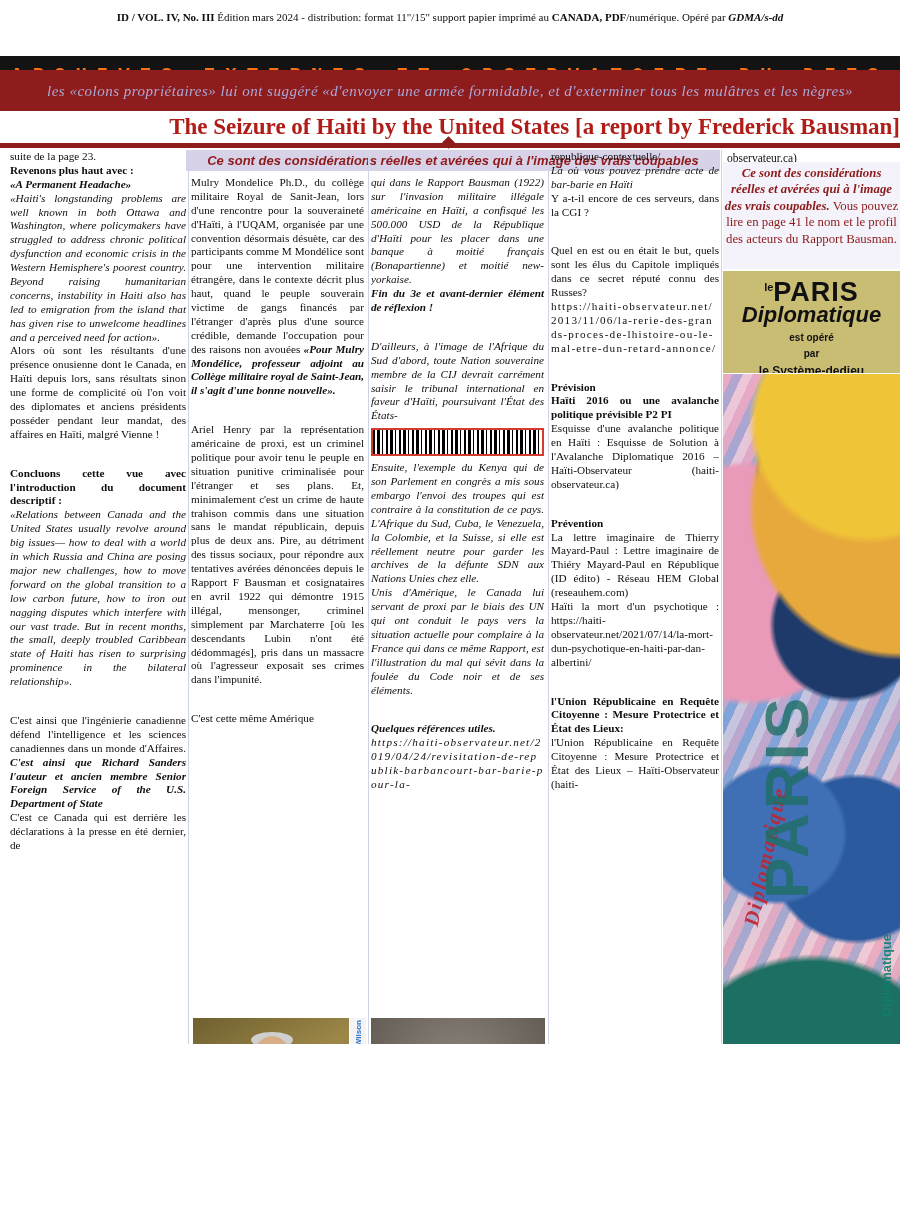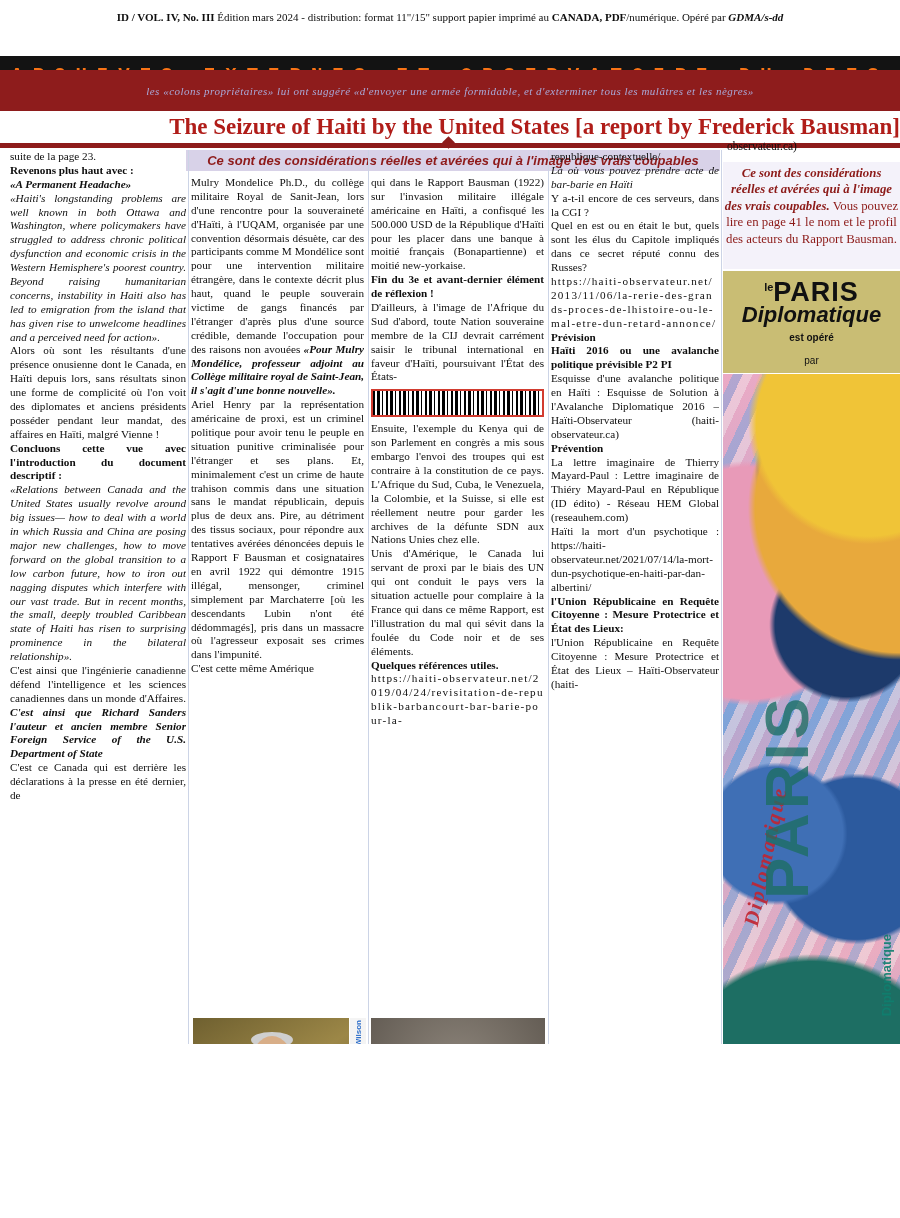--- a/index.html
+++ b/index.html
@@ -9,58 +9,58 @@
   .masthead-line{position:absolute;top:11px;left:0;width:900px;text-align:center;
     font-size:11px;white-space:nowrap;}
   .masthead-line .b{font-weight:bold;}
   .masthead-line .bi{font-weight:bold;font-style:italic;}
   .banner{position:absolute;top:32px;left:0;width:900px;height:38px;background:#131313;
     display:flex;align-items:center;justify-content:center;
     font-family:Liberation Mono, monospace;font-weight:bold;font-size:19px;
     color:#f97316;letter-spacing:10px;white-space:nowrap;margin-top:24px;}
   .script-band{position:absolute;top:70px;left:0;width:900px;height:42px;background:#8e1c1c;
     display:flex;align-items:center;justify-content:center;
-    font-style:italic;font-size:11px;color:#a9a9d8;letter-spacing:.5px;white-space:nowrap;}
+    font-style:italic;font-size:15px;color:#a9a9d8;letter-spacing:.5px;white-space:nowrap;}
   .title-band{position:absolute;top:111px;left:0;width:900px;height:32px;background:#ffffff;
     display:flex;align-items:center;justify-content:flex-end;}
   .title-band .t{font-weight:bold;font-size:23px;color:#b01d19;white-space:nowrap;}
   .maroon-rule{position:absolute;top:143px;left:0;width:900px;height:5px;background:#8e1c1b;}
   .diamond{position:absolute;top:138px;left:444px;width:9px;height:9px;background:#8e1c1b;
     transform:rotate(45deg);}
   .subtitle-strip{position:absolute;top:150px;left:186px;width:534px;height:21px;
     background:#d8d2e8;color:#8e1a1a;font-family:"Liberation Sans",sans-serif;
     font-weight:bold;font-style:italic;font-size:13px;text-align:center;line-height:21px;}
   
   .col{position:absolute;font-size:11.2px;line-height:1.24;text-align:justify;overflow:hidden;}
   .col p{margin:0;}
-  .col .gap{margin-top:0;}
+  .col .gap{margin-top:25px;}
   .b{font-weight:bold;}
   .i{font-style:italic;}
   .bi{font-weight:bold;font-style:italic;}
   .url{letter-spacing:1.2px;word-break:break-all;}
   .col1{left:10px;top:150px;width:176px;height:1038px;}
   .col2{left:191px;top:176px;width:173px;height:834px;}
-  .col3{left:371px;top:176px;width:173px;height:834px;}
+  .col3{left:371px;top:176px;width:173px;height:834px;font-style:italic;}
   .col4{left:551px;top:150px;width:168px;height:1014px;}
   .vrule{position:absolute;top:150px;width:1px;height:1040px;background:#ccd4e6;}
   
   .barcode{margin:5px 0;height:24px;border:2px solid #d23b2f;
     background:repeating-linear-gradient(90deg,#000 0 2px,#fff 2px 4px,#000 4px 7px,#fff 7px 9px,#000 9px 10px,#fff 10px 13px);}
   
-  .col5-cont{position:absolute;left:727px;top:139px;width:170px;font-size:11.5px;}
+  .col5-cont{position:absolute;left:727px;top:151px;width:170px;font-size:11.5px;}
   .red-block{position:absolute;left:723px;top:162px;width:177px;height:107px;background:#f4f2fa;
     color:#8c1a18;text-align:center;font-size:12.8px;line-height:1.28;padding-top:3px;box-sizing:border-box;}
   .red-block .a{font-weight:bold;font-style:italic;}
   .khaki-box{position:absolute;left:723px;top:271px;width:177px;height:102px;background:#c9bd74;
     color:#111;text-align:center;font-family:"Liberation Sans",sans-serif;overflow:hidden;}
   .khaki-box .le{font-size:11px;font-weight:bold;vertical-align:10px;}
   .khaki-box .paris{font-size:27px;font-weight:900;letter-spacing:1px;line-height:1;}
   .khaki-box .diplo{font-size:22px;font-weight:900;font-style:italic;line-height:1;margin-top:-2px;}
   .khaki-box .s1{font-size:10px;font-weight:bold;margin-top:6px;}
-  .khaki-box .s2{font-size:10px;font-weight:normal;margin-top:12px;}
+  .khaki-box .s2{font-size:10px;font-weight:bold;margin-top:5px;}
   .khaki-box .s3{font-size:12px;font-weight:bold;margin-top:5px;}
   .art{position:absolute;left:723px;top:374px;width:177px;height:836px;overflow:hidden;
     background:
       radial-gradient(circle at 82% 6%,#f0c437 0 14%,rgba(240,196,55,0) 15%),
       radial-gradient(circle at 100% 16%,#e8a93c 0 20%,rgba(232,169,60,0) 21%),
       radial-gradient(circle at 60% 12%,#27457a 0 9%,rgba(39,69,122,0) 10%),
       radial-gradient(circle at 70% 30%,#1d3a6b 0 12%,rgba(29,58,107,0) 13%),
       radial-gradient(circle at 30% 55%,#3f6fb5 0 14%,rgba(63,111,181,0) 15%),
       radial-gradient(circle at 75% 58%,#2c5a9e 0 16%,rgba(44,90,158,0) 17%),
       radial-gradient(circle at 15% 25%,#e89ab8 0 18%,rgba(232,154,184,0) 19%),

